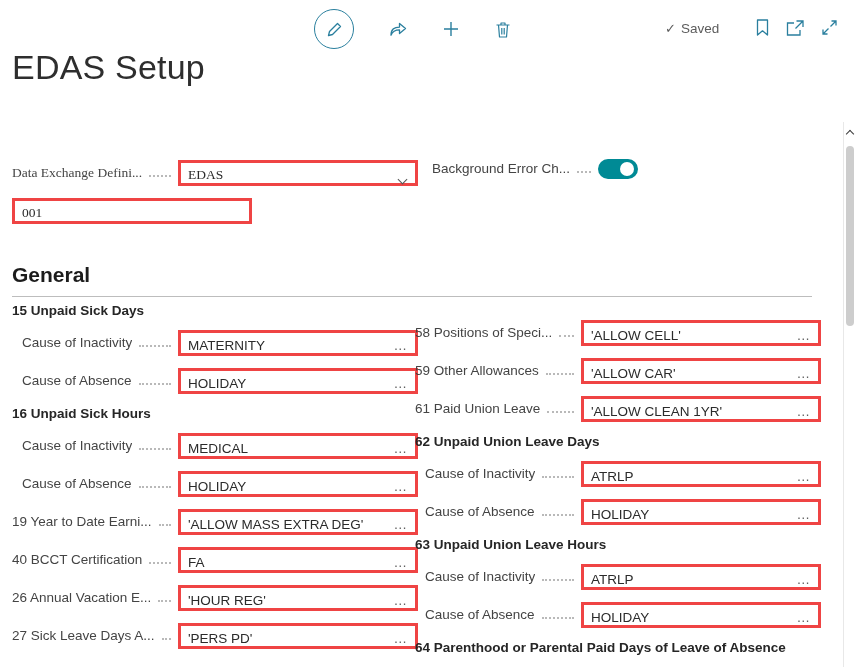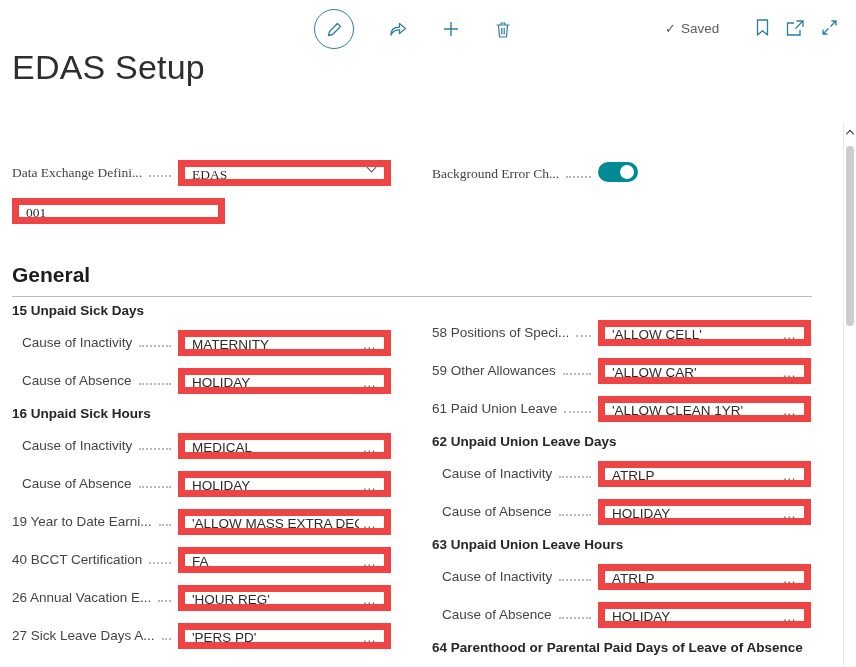--- a/index.html
+++ b/index.html
@@ -28,42 +28,42 @@
     font-size:34px; font-weight:300; color:#2e2e2e; letter-spacing:.2px;
   }
 
   
   .frow{ display:flex; align-items:center; height:26px; margin-bottom:12px; }
   .frow.indent .flabel{ padding-left:10px; }
   .flabel{ width:166px; display:flex; align-items:baseline; color:#444; flex:none; }
   .flabel .txt{ white-space:nowrap; overflow:hidden; }
   .leader{ flex:1; min-width:8px; border-bottom:2px dotted #b9b9b9; margin:0 7px 4px 7px; height:2px; }
   .fbox{
-    width:213px; height:26px; border:7px solid #ef4444; background:#fff;
-    display:flex; align-items:flex-start; padding:0 7px; flex:none; cursor:text;
+    width:240px; height:26px; border:3px solid #ef4444; background:#fff;
+    display:flex; align-items:flex-end; padding:0 7px; flex:none; cursor:text;
   }
   .fbox .val{ flex:1; white-space:nowrap; overflow:hidden; color:#2b2b2b; }
   .fbox .assist{ color:#5f5f5f; cursor:pointer; padding-left:4px; letter-spacing:1px; }
   .chev{ width:7px; height:7px; border-right:1.4px solid #555; border-bottom:1.4px solid #555;
          transform:rotate(45deg); margin:-3px 2px 0 4px; cursor:pointer; }
 
   
   .head-fields{ position:absolute; left:12px; top:160px; width:379px;font-family:Liberation Serif, serif; }
-  .bg-error-row{ position:absolute; left:432px; top:156px; width:379px; display:flex; align-items:flex-end; height:26px;font-family:Liberation Serif, serif; }
+  .bg-error-row{ position:absolute; left:432px; top:156px; width:379px; display:flex; align-items:center; height:26px; }
   .toggle{ width:40px; height:20px; border-radius:10px; background:#008a95; position:relative;
            flex:none; cursor:pointer; }
   .toggle .knob{ position:absolute; top:3px; right:4px; width:14px; height:14px; border-radius:50%; background:#fff; }
 
   
   .section-head{
     position:absolute; left:12px; top:263px; width:800px;
     border-bottom:1px solid #bdbdbd; padding-bottom:9px;
     font-size:21px; font-weight:700; color:#1c1c1c;
   }
-  .columns{ position:absolute; left:12px; top:300px; display:flex; gap:41px; }
+  .columns{ position:absolute; left:12px; top:300px; display:flex; gap:24px; }
   .col{ width:379px; }
   .group-h{ font-size:13.5px; font-weight:700; color:#262626; margin:3px 0 12px 0; white-space:nowrap; overflow:hidden; }
 
   
   .vscroll{ position:absolute; right:0; top:122px; bottom:0; width:13px; background:#fff;
             border-left:1px solid #e8e8e8; cursor:pointer; }
   .sb-up{ width:6px; height:6px; border-left:1.6px solid #3c3c3c; border-top:1.6px solid #3c3c3c;
           transform:rotate(45deg); margin:9px auto 6px auto; }
   .sb-thumb{ position:absolute; top:24px; left:2px; width:8px; height:180px; background:#cdcdcd; border-radius:4px; }
 

